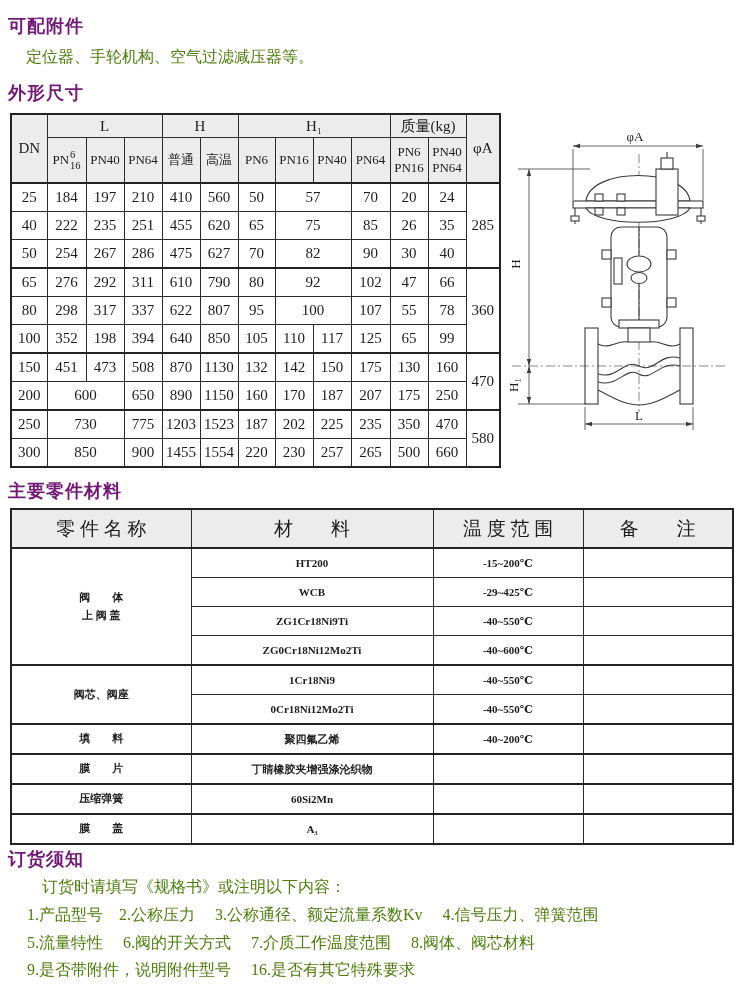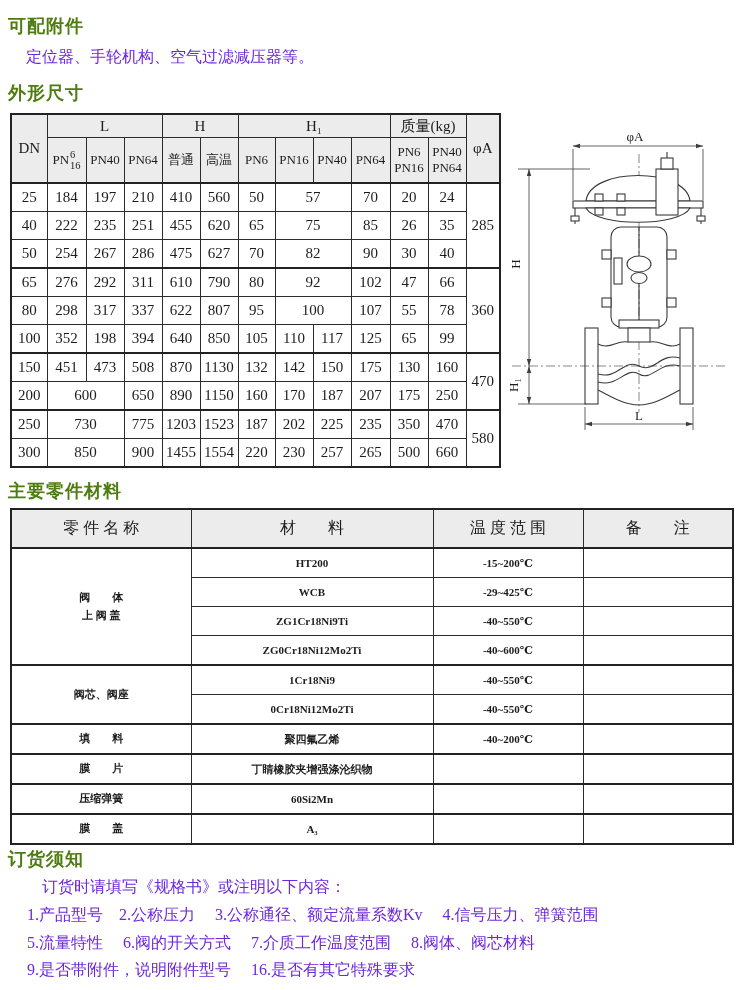--- a/index.html
+++ b/index.html
@@ -1,20 +1,20 @@
 <!DOCTYPE html>
 <html><head>
 <meta charset="utf-8">
 <style>
   html,body{margin:0;padding:0;background:#e9e9e9;}
   .page{position:relative;width:738px;height:990px;background:#ffffff;overflow:hidden;
         font-family:"Liberation Serif","DejaVu Serif",serif;color:#1c1c1c;}
   .sec-title{position:absolute;margin:0;font-family:"Liberation Sans","DejaVu Sans",sans-serif;
-        font-weight:700;font-size:18px;letter-spacing:1px;color:#4d7c0f;}
-  .body-text{position:absolute;margin:0;font-size:16px;color:#6d28d9;white-space:pre-wrap;}
+        font-weight:700;font-size:18px;letter-spacing:1px;color:#701a75;}
+  .body-text{position:absolute;margin:0;font-size:16px;color:#4d7c0f;white-space:pre-wrap;}
   
   table.dtable{border-collapse:collapse;table-layout:fixed;position:absolute;background:#fff;
         border:2px solid #222;font-family:"Liberation Serif","DejaVu Serif",serif;}
   .dtable th,.dtable td{border:1px solid #2b2b2b;text-align:center;vertical-align:middle;
         padding:0;overflow:hidden;}
   .dtable thead th{background:#ececec;font-weight:400;}
   tr.grp td{border-top:2px solid #222;}
   
   #dim-table{left:10px;top:113px;width:489px;}
   #dim-table td{height:27px;font-size:15px;}
@@ -22,21 +22,21 @@
   #dim-table thead tr.h2row th{height:44px;font-size:13px;border-bottom:2px solid #222;}
   #dim-table thead th[rowspan]{font-size:15px;border-bottom:2px solid #222;}
   .twoline span{display:block;line-height:1.25;}
   .pnstack{display:inline-flex;align-items:center;}
   .pnstack .pn{font-size:13px;}
   .pnstack .frac{display:inline-flex;flex-direction:column;font-size:10.5px;line-height:1.05;
         margin-left:1px;text-align:left;}
   
   #mat-table{left:10px;top:508px;width:722px;}
   #mat-table td{height:28px;font-size:11px;font-weight:bold;}
-  #mat-table thead th{height:37px;font-size:16px;border-bottom:2px solid #222;}
+  #mat-table thead th{height:37px;font-size:19px;border-bottom:2px solid #222;}
   #mat-table td.part{white-space:pre-line;line-height:1.6;margin-left:20px;}
   
   .drawing{position:absolute;left:500px;top:112px;width:238px;height:354px;}
   .drawing svg{width:100%;height:100%;}
   .dim-stroke{stroke:#3d3d3d;stroke-width:0.8;fill:none;}
   .obj{stroke:#3a3a3a;stroke-width:1.1;fill:#ffffff;}
   .objn{stroke:#3a3a3a;stroke-width:1.1;fill:none;}
   .cl{stroke:#555;stroke-width:0.7;fill:none;stroke-dasharray:9 3 2 3;}
   .arr{fill:#3d3d3d;stroke:none;}
   .dimlabel{font-family:"Liberation Serif","DejaVu Serif",serif;font-size:13px;fill:#1c1c1c;}

